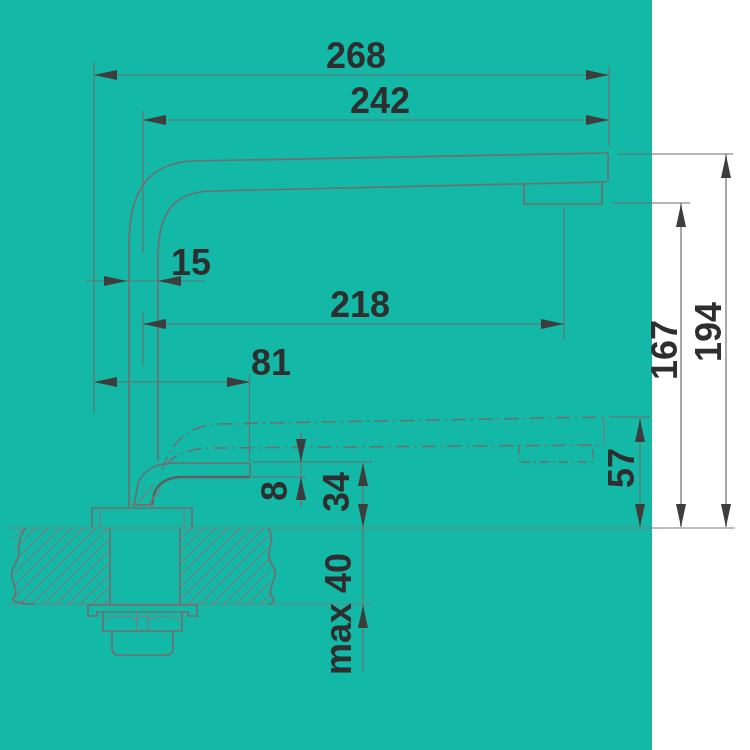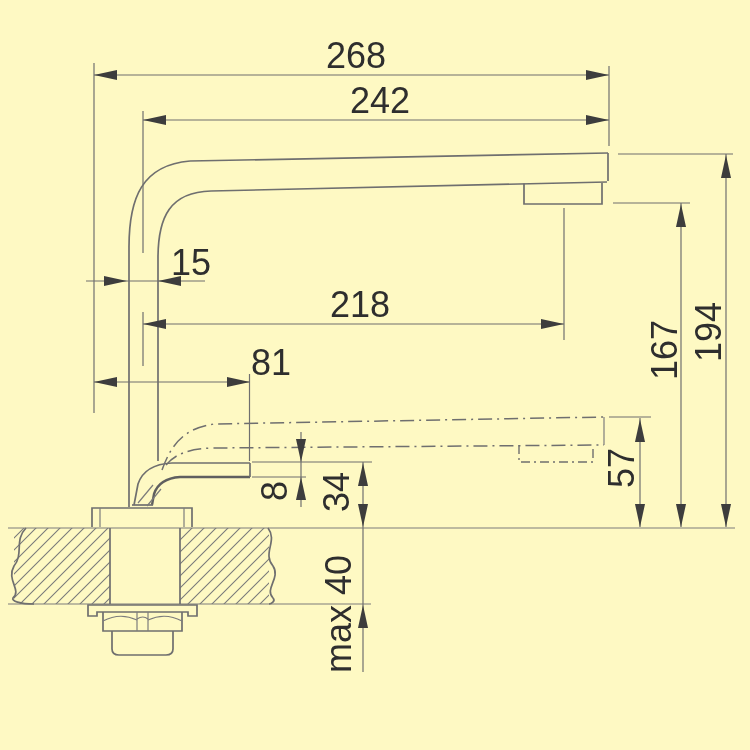--- a/index.html
+++ b/index.html
@@ -4,21 +4,21 @@
 <style>
   html, body {
     margin: 0;
     padding: 0;
     background: #ffffff;
     width: 750px;
     height: 750px;
     overflow: hidden;
     font-family: "Liberation Sans", sans-serif;
   }
-  .stage { position: relative; width: 750px; height: 750px; background: #fef9c3; }
+  .stage { position: relative; width: 652px; height: 750px; background: #14b8a6; font-weight: bold; }
   svg { display: block; }
   .body-line   { stroke: #6f6f6f; stroke-width: 1.7; fill: none; stroke-linecap: butt; }
   .body-thick  { stroke: #5f5f5f; stroke-width: 2.4; fill: none; }
   .thin-line   { stroke: #7c7c7c; stroke-width: 1.2; fill: none; }
   .dim-line    { stroke: #6f6f6f; stroke-width: 1.2; fill: none; }
   .phantom     { stroke: #6f6f6f; stroke-width: 1.5; fill: none; stroke-dasharray: 14 5 2 5; }
   .phantom-sm  { stroke: #6f6f6f; stroke-width: 1.4; fill: none; stroke-dasharray: 9 4 2 4; }
   .arrow       { fill: #3d3d3d; stroke: none; }
   .dim-text    { fill: #2e2e2e; font-size: 36px; font-family: "Liberation Sans", sans-serif; text-anchor: middle; }
   .hatch-rect  { fill: url(#hatchPat); stroke: none; }

